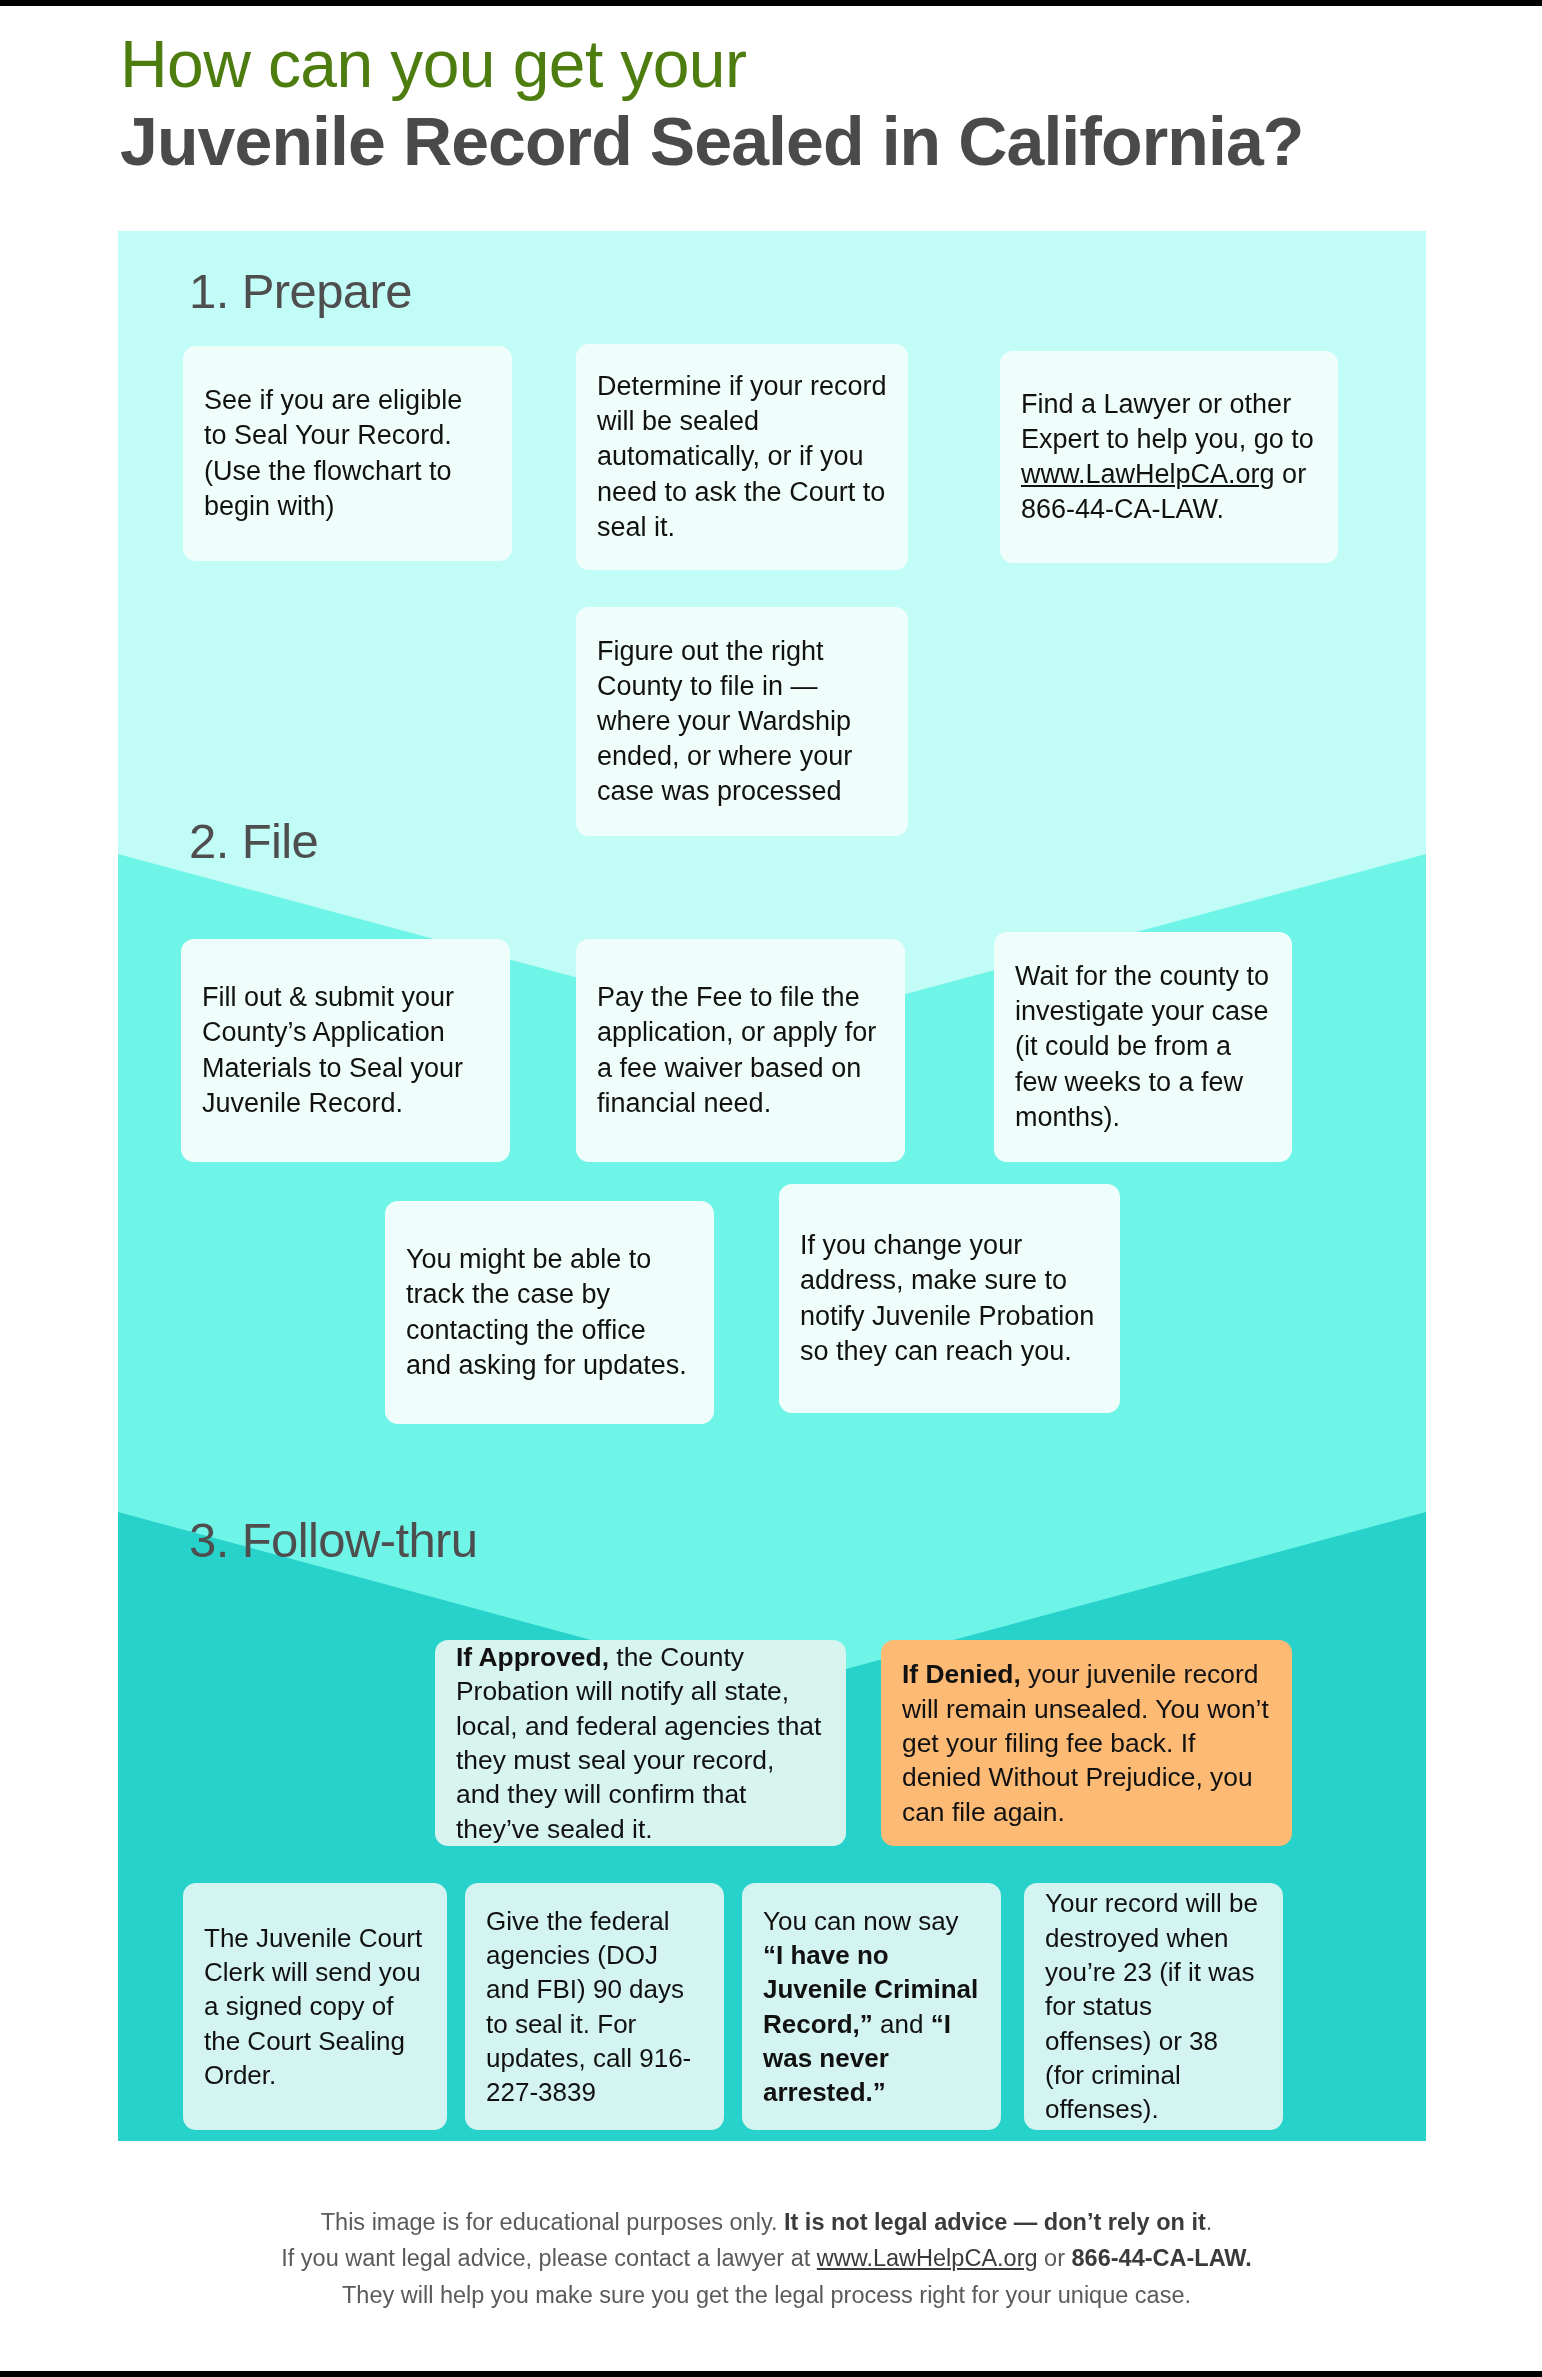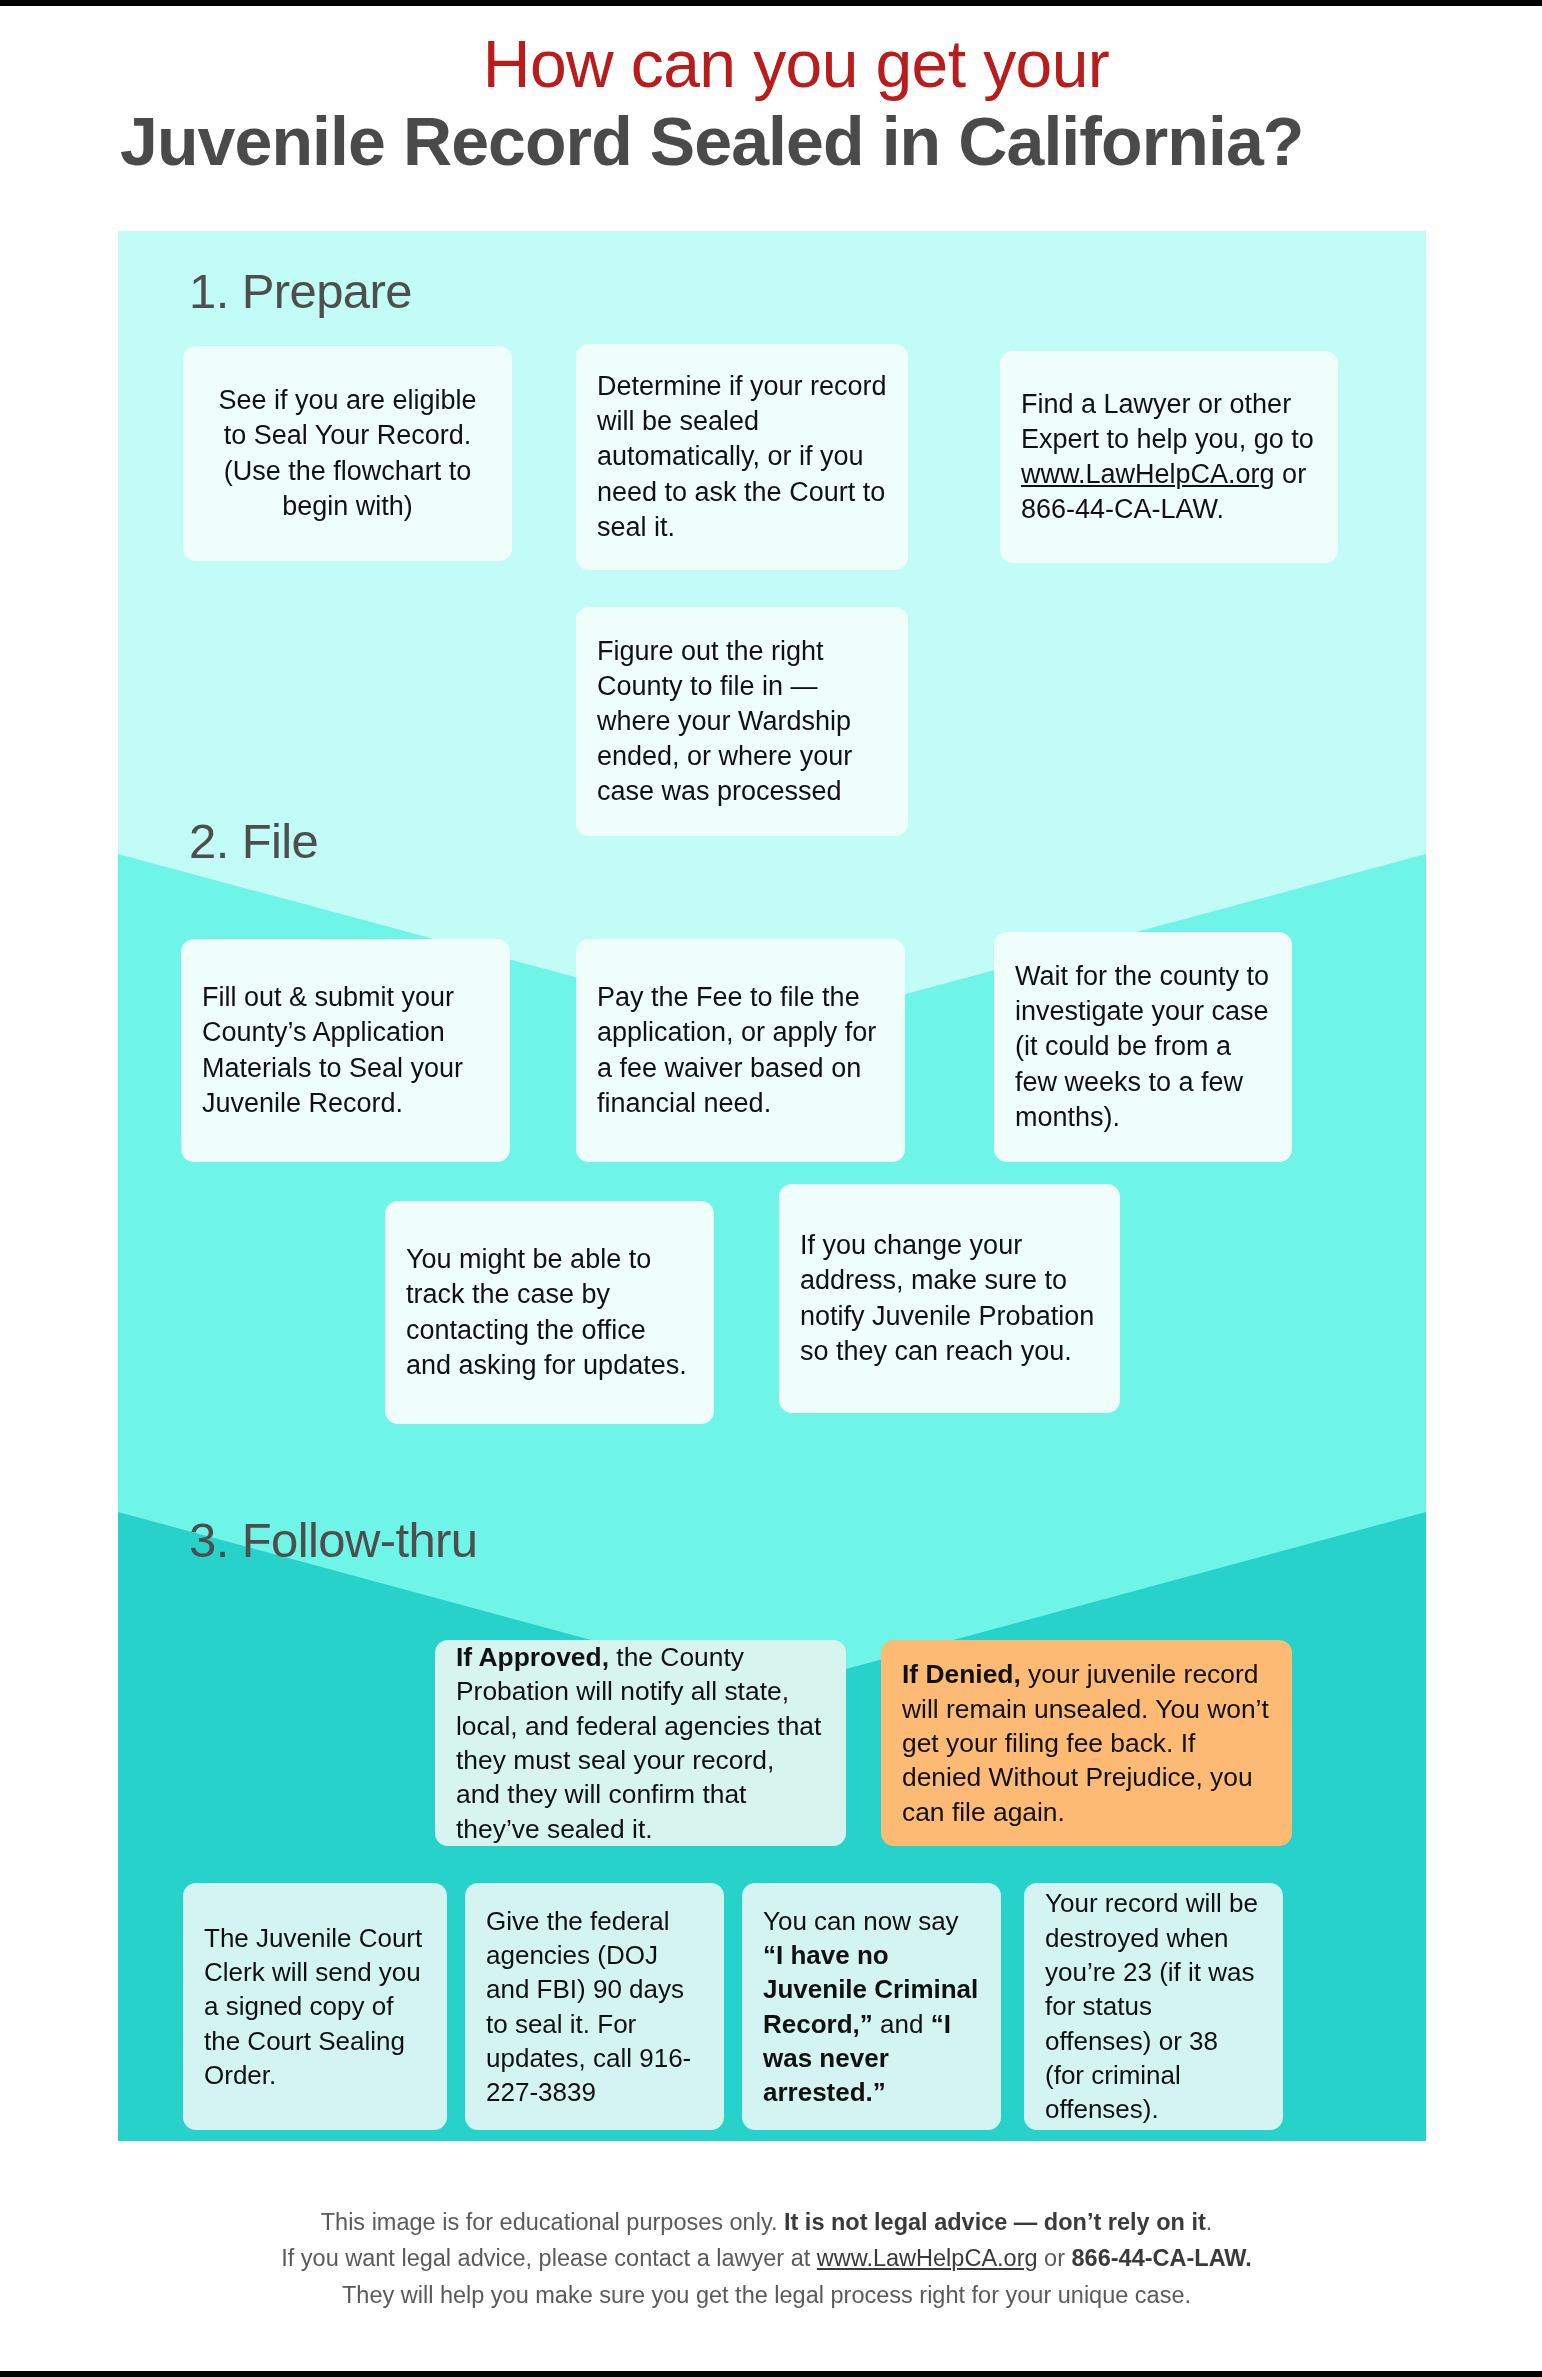--- a/index.html
+++ b/index.html
@@ -29,25 +29,24 @@
   
   .title-block {
     position: absolute;
     left: 120px;
     top: 28px;
     width: 1352px;
   }
   .title-line1 {
     font-size: 66px;
     font-weight: 300;
-    color: #b91c1c;
+    color: #4d7c0f;
     letter-spacing: -0.6px;
     line-height: 1.12;
     white-space: nowrap;
-    text-align: center;
   }
   .title-line2 {
     font-size: 68px;
     font-weight: 700;
     color: #4A4A4A;
     letter-spacing: -0.9px;
     line-height: 1.12;
     white-space: nowrap;
     margin-top: 1.2px;
   }
@@ -122,21 +121,21 @@
   .card.sage { background: #fdba74; }
   .card.pale-teal { background: #D3F4F0; }
 
   .card p a, .link {
     color: #111111;
     text-decoration: underline;
   }
   .card p b, .bold { font-weight: 700; }
 
   
-  #c1 { left: 65px;  top: 115px;  width: 329px;  height: 215px; text-align: center; }
+  #c1 { left: 65px;  top: 115px;  width: 329px;  height: 215px; }
   #c2 { left: 458px;  top: 113px;  width: 332px;  height: 226px; }
   #c3 { left: 882px; top: 120px;  width: 338px;  height: 212px; }
   #c4 { left: 458px;  top: 356px;  width: 332px;  height: 229px; margin-top: 20px; }
 
   
   #c5 { left: 63px;  top: 708px; width: 329px;  height: 223px; }
   #c6 { left: 458px;  top: 708px; width: 329px;  height: 223px; }
   #c7 { left: 876px; top: 701px; width: 298px;  height: 230px; }
   #c8 { left: 267px;  top: 970px; width: 329px;  height: 223px; }
   #c9 { left: 661px; top: 953px; width: 341px;  height: 229px; }

